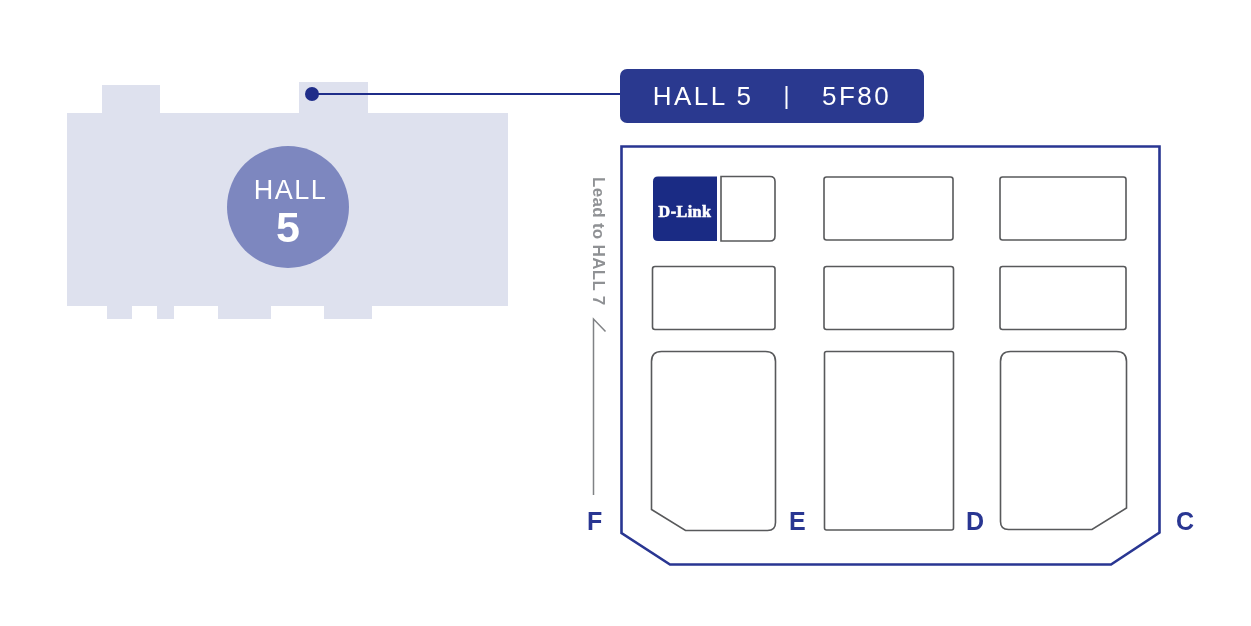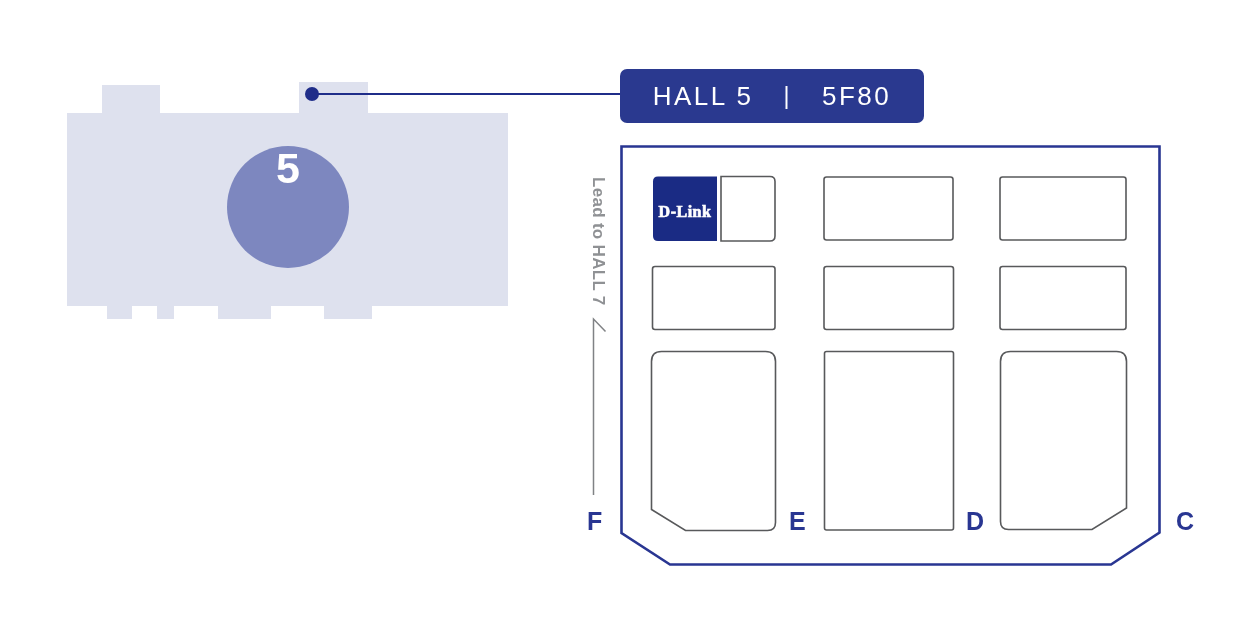--- a/index.html
+++ b/index.html
@@ -26,20 +26,21 @@
 
   <div class="bld" style="left:67px;top:113px;width:441px;height:193px;"></div>
   <div class="bld" style="left:102px;top:85px;width:58px;height:30px;"></div>
   <div class="bld" style="left:299px;top:82px;width:69px;height:33px;"></div>
   <div class="bld" style="left:107px;top:306px;width:25px;height:13px;"></div>
   <div class="bld" style="left:157px;top:306px;width:17px;height:13px;"></div>
   <div class="bld" style="left:218px;top:306px;width:53px;height:13px;"></div>
   <div class="bld" style="left:324px;top:306px;width:48px;height:13px;"></div>
 
   <div id="circle">
+    <div class="l1">HALL</div>
     <div class="l2">5</div>
   </div>
 
   <div id="line"></div>
   <div id="dot"></div>
 
   <div id="badge">
     <span>HALL 5</span>
     <span class="sep">|</span>
     <span>5F80</span>

